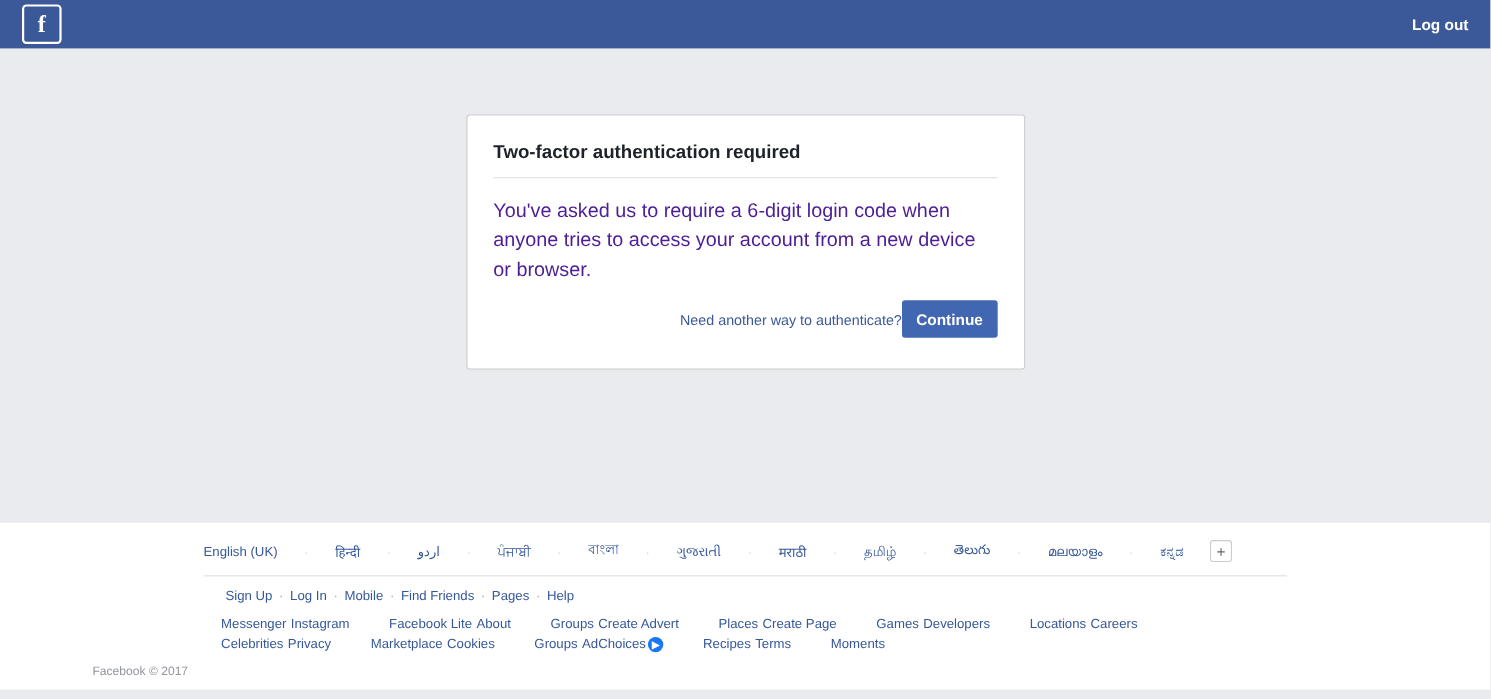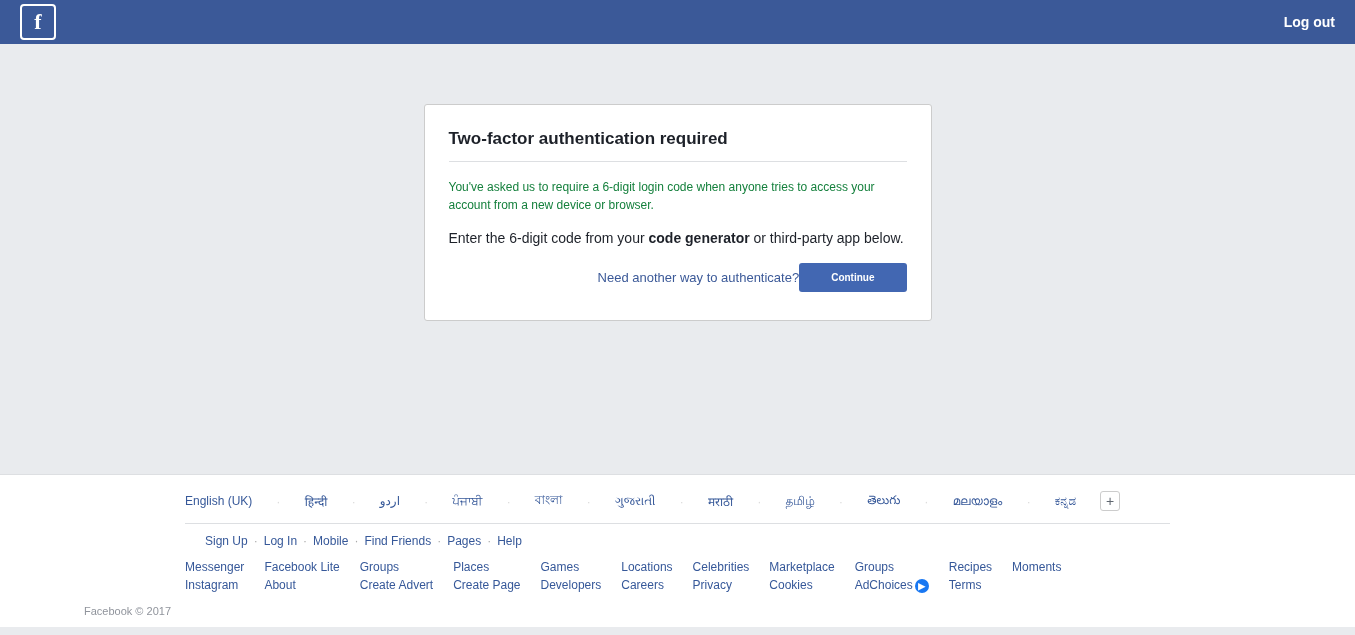--- a/index.html
+++ b/index.html
@@ -72,22 +72,22 @@
     .auth-title {
       font-size: 17px;
       font-weight: bold;
       color: #1d2129;
       margin-bottom: 16px;
       border-bottom: 1px solid #dddfe2;
       padding-bottom: 12px;
     }
 
     .auth-description {
-      font-size: 12px;
-      color: #15803d;
+      font-size: 18px;
+      color: #4c1d95;
       line-height: 1.5;
       margin-bottom: 14px;
     }
 
     .auth-instruction {
       font-size: 14px;
       color: #1d2129;
       line-height: 1.5;
       margin-bottom: 14px;
     }
@@ -119,22 +119,22 @@
       font-size: 13px;
       text-decoration: none;
       cursor: pointer;
     }
 
     .continue-btn {
       background-color: #4267b2;
       color: white;
       border: none;
       border-radius: 3px;
-      padding: 9px 32px;
-      font-size: 10px;
+      padding: 9px 13px;
+      font-size: 14px;
       font-weight: bold;
       cursor: pointer;
     }
 
     
     .footer {
       background-color: #fff;
       border-top: 1px solid #dddfe2;
       padding: 16px 0 10px;
       margin-top: auto;
@@ -207,22 +207,23 @@
 
     .footer-links a {
       color: #365899;
       font-size: 12px;
       text-decoration: none;
       cursor: pointer;
     }
 
     .footer-links-col {
       display: flex;
-      flex-direction: column;
+      flex-direction: row;
       gap: 4px;
+      margin-left: 16px;
     }
 
     .footer-copyright {
       padding: 0 84px;
       color: #90949c;
       font-size: 11px;
       margin-top: 8px;
     }
 
     .adchoices-icon {
@@ -249,23 +250,20 @@
   </div>
   <button class="logout-btn">Log out</button>
 </header>
 
 <div class="main-content">
   <div class="auth-box">
     <div class="auth-title">Two-factor authentication required</div>
     <p class="auth-description">
       <span>You've asked us to require a 6-digit login code when anyone tries to access your account from a new device or browser.</span>
     </p>
-    <p class="auth-instruction">
-      <span>Enter the 6-digit code from your </span><strong>code generator</strong><span> or third-party app below.</span>
-    </p>
     <div class="auth-actions">
       <a class="auth-link">Need another way to authenticate?</a>
       <button class="continue-btn">Continue</button>
     </div>
   </div>
 </div>
 
 <footer class="footer">
   <div class="footer-languages">
 

